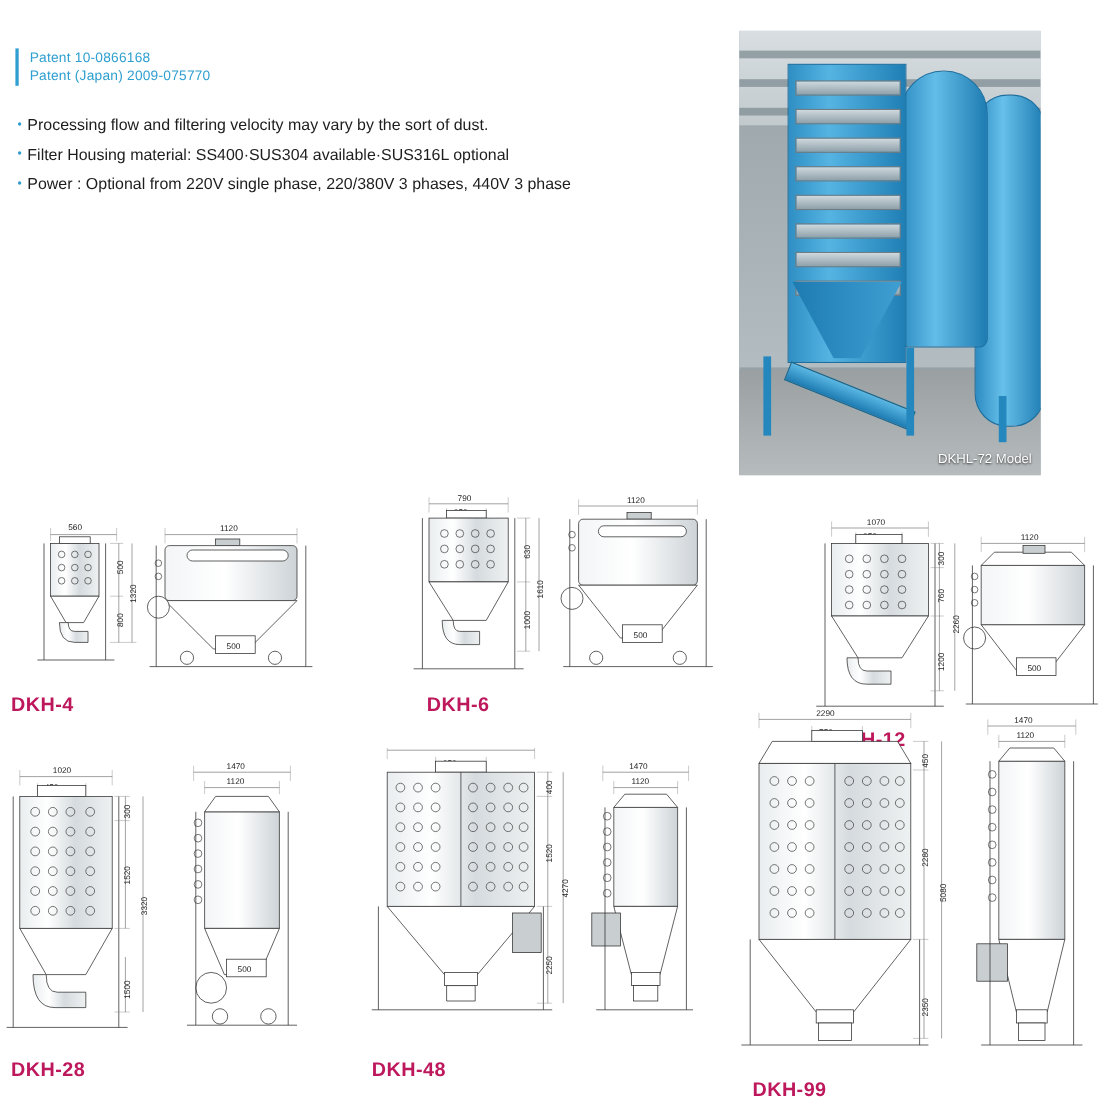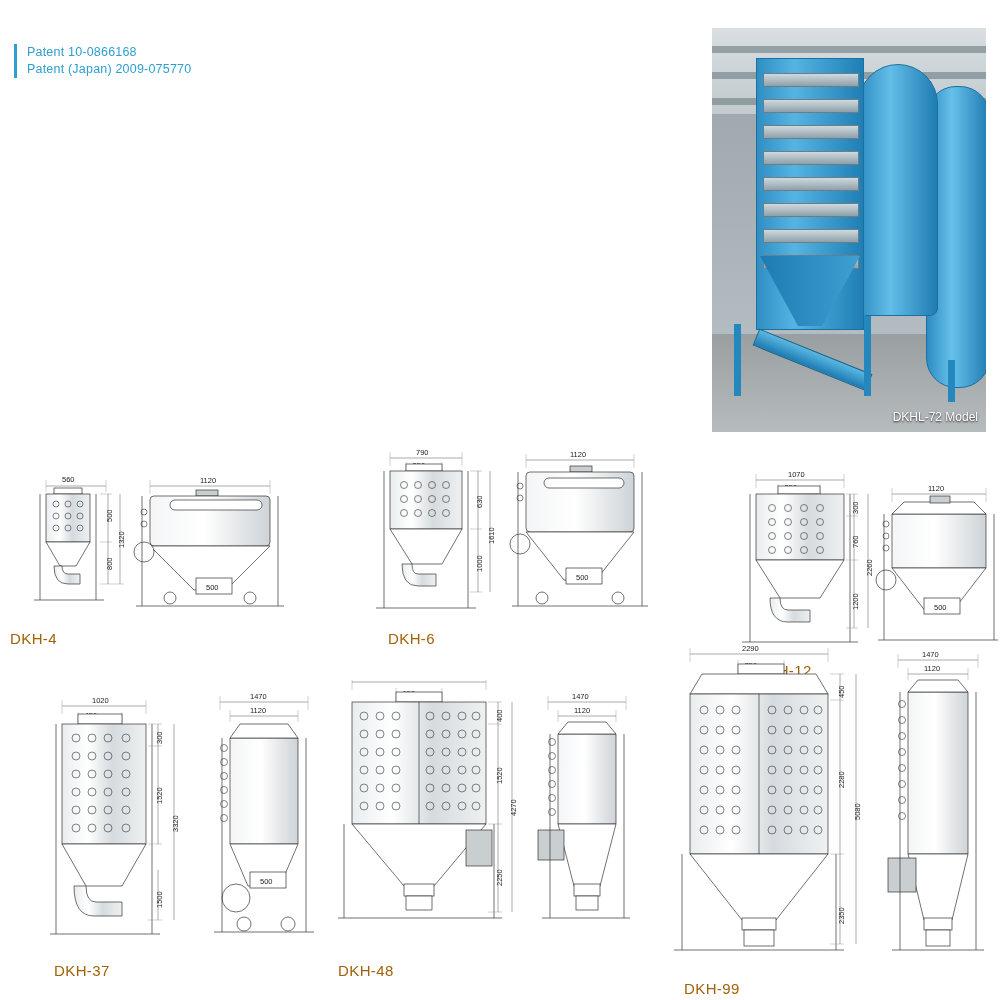--- a/index.html
+++ b/index.html
@@ -32,21 +32,20 @@
   #notes .bullet{color:#2f9fd0;font-size:11px;vertical-align:2px;margin-right:5px;}
   .sup{font-size:9px;vertical-align:4px;}
   .cm{display:inline-block;position:relative;}
   .cm:after{content:"";position:absolute;left:0;right:0;bottom:-1px;border-bottom:1px solid #1d1d1d;}
 
   
   #photo{
     position:absolute; left:672px; top:28px; width:274px; height:404px;
     background:linear-gradient(#b9c4c9,#a9b4ba 40%,#9aa5ab 60%,#8f9a9f);
     overflow:hidden;
-    margin-left:40px;
   }
   #photo .ceiling{position:absolute;left:0;top:0;width:100%;height:86px;background:linear-gradient(#d8dee1,#c2cacd);}
   #photo .beam{position:absolute;height:7px;background:#7e8c92;opacity:.75;}
   #photo .floor{position:absolute;left:0;bottom:0;width:100%;height:96px;background:linear-gradient(#9aa0a2,#b6bbbd);}
   #photo .wall{position:absolute;left:0;top:86px;width:100%;height:220px;background:linear-gradient(#9fa9ae,#b3bcc0);}
   #photo .bodyunit{
     position:absolute;left:44px;top:30px;width:106px;height:270px;
     background:linear-gradient(90deg,#2f8fc4,#55b4e2 35%,#1f7fb5);
     border:1px solid #1d6f9f;
   }
@@ -75,21 +74,21 @@
   #photo .sign{position:absolute;background:#d9534f;opacity:.85;}
   #photo .sign2{position:absolute;background:#e8c33a;opacity:.85;}
   #photo-caption{
     position:absolute;right:8px;bottom:8px;color:#ffffff;font-size:12px;
     text-shadow:0 1px 2px rgba(0,0,0,.8);
   }
 
   
   #drawings{position:absolute;left:0;top:440px;width:1000px;height:560px;}
   .cell{position:absolute;}
-  .cell .model{position:absolute;font-size:15px;font-weight:normal;color:#a16207;letter-spacing:.4px;}
+  .cell .model{position:absolute;font-size:18px;font-weight:bold;color:#be185d;letter-spacing:.4px;}
   .dwg{position:absolute;}
   .dwg svg{display:block;}
   .dim{font-size:7.5px;fill:#222;font-family:"Liberation Sans",sans-serif;}
   .vdim{font-size:7.5px;fill:#222;font-family:"Liberation Sans",sans-serif;}
   .ln{stroke:#333;stroke-width:.7;fill:none;}
   .ln2{stroke:#555;stroke-width:.5;fill:none;}
   .thin{stroke:#888;stroke-width:.4;fill:none;}
   .fillbody{fill:url(#bodyGrad);stroke:#333;stroke-width:.7;}
   .fillbody2{fill:url(#bodyGrad2);stroke:#333;stroke-width:.7;}
   .white{fill:#fff;stroke:#333;stroke-width:.7;}
@@ -98,20 +97,29 @@
 </style>
 </head>
 <body>
 
 <div id="patent-block">
   <div>Patent 10-0866168</div>
   <div>Patent (Japan) 2009-075770</div>
 </div>
 
 <div id="notes">
+  <div class="note">
+    <span class="bullet">•</span><span>Processing flow and filtering velocity may vary by the sort of dust.</span>
+  </div>
+  <div class="note">
+    <span class="bullet">•</span><span>Filter Housing material: SS400·SUS304 available·SUS316L optional</span>
+  </div>
+  <div class="note">
+    <span class="bullet">•</span><span>Power : Optional from 220V single phase, 220/380V 3 phases, 440V 3 phase</span>
+  </div>
 </div>
 
 <div id="photo">
   <div class="ceiling"></div>
   <div class="beam" style="left:0;top:18px;width:100%;"></div>
   <div class="beam" style="left:0;top:44px;width:100%;"></div>
   <div class="beam" style="left:0;top:70px;width:100%;"></div>
   <div class="wall"></div>
   <div class="floor"></div>
 
@@ -355,21 +363,21 @@
         <g class="dot">
             <circle cx="226" cy="52" r="3"></circle>
             <circle cx="226" cy="64" r="3"></circle>
             <circle cx="226" cy="76" r="3"></circle>
           </g>
       </svg>
     </div>
     <div class="model" style="left:96px;top:190px;">DKH-12</div>
   </div>
 
-  <div class="cell" style="left:0;top:240px;width:330px;height:320px;margin-left:44px;">
+  <div class="cell" style="left:0;top:240px;width:330px;height:320px;">
     <div class="dwg" style="left:0;top:0;">
       <svg width="330" height="300" viewBox="0 0 330 300">
         <line class="thin" x1="18" y1="20" x2="18" y2="34"></line>
         <line class="thin" x1="102" y1="20" x2="102" y2="34"></line>
         <line class="ln2" x1="18" y1="26" x2="102" y2="26"></line>
         <text class="dim" x="48" y="23">1020</text>
         <line class="thin" x1="34" y1="32" x2="34" y2="44"></line>
         <line class="thin" x1="78" y1="32" x2="78" y2="44"></line>
         <text class="dim" x="36" y="38">ø450</text>
         <rect class="white" x="34" y="34" width="44" height="10"></rect>
@@ -440,21 +448,21 @@
         <g class="dot">
           <circle cx="180" cy="68" r="3.5"></circle>
             <circle cx="180" cy="82" r="3.5"></circle>
             <circle cx="180" cy="96" r="3.5"></circle>
           <circle cx="180" cy="110" r="3.5"></circle>
             <circle cx="180" cy="124" r="3.5"></circle>
             <circle cx="180" cy="138" r="3.5"></circle>
         </g>
       </svg>
     </div>
-    <div class="model" style="left:10px;top:282px;">DKH-37</div>
+    <div class="model" style="left:10px;top:282px;">DKH-28</div>
   </div>
 
   <div class="cell" style="left:330px;top:240px;width:330px;height:320px;">
     <div class="dwg" style="left:0;top:0;">
       <svg width="330" height="300" viewBox="0 0 330 300">
         <line class="thin" x1="22" y1="-4" x2="22" y2="10"></line>
         <line class="thin" x1="156" y1="-4" x2="156" y2="10"></line>
         <line class="ln2" x1="22" y1="2" x2="156" y2="2"></line>
         <text class="dim" x="72" y="-1">2290</text>
         <line class="thin" x1="66" y1="8" x2="66" y2="22"></line>

